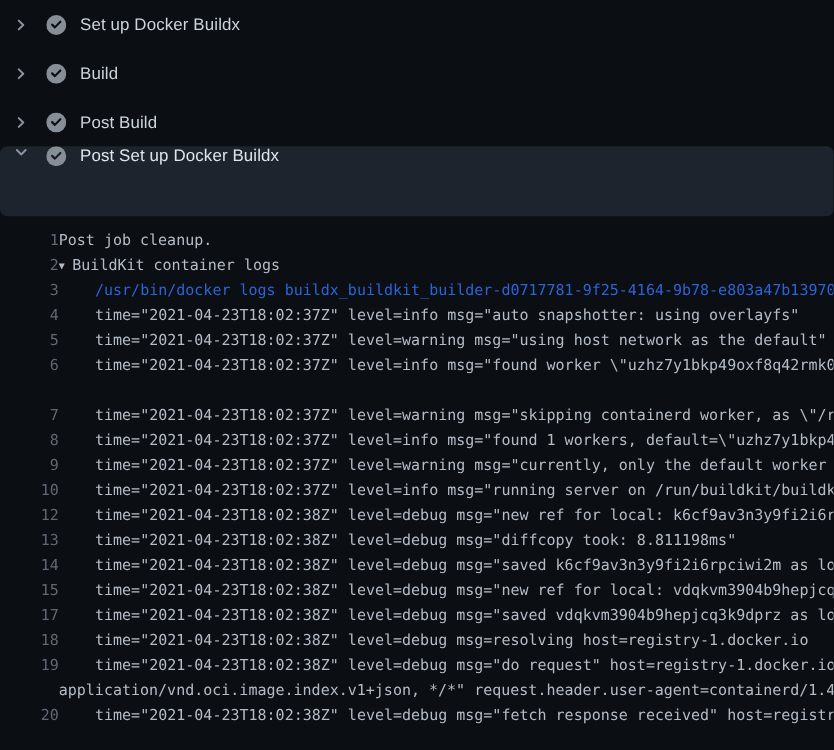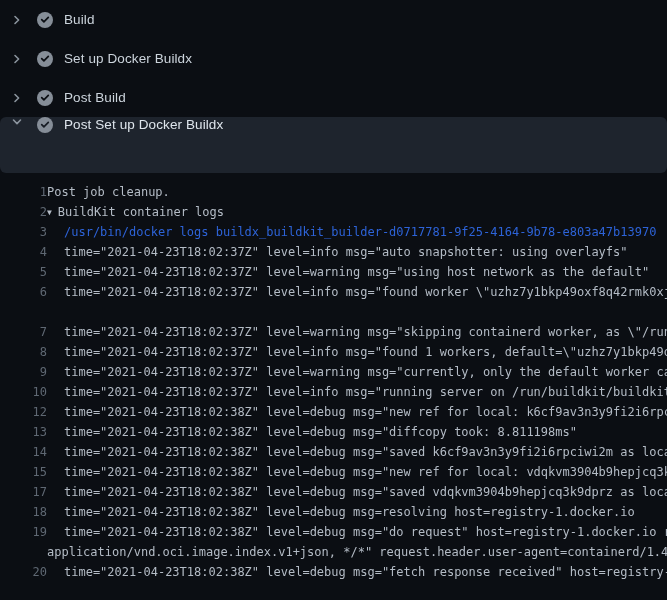--- a/index.html
+++ b/index.html
@@ -36,50 +36,50 @@
   .log-line {
     height:20px; line-height:20px; display:flex;
     white-space:pre; overflow:hidden; width:667px;
   }
   .ln {
     width:47px; flex-shrink:0; text-align:right;
     color: var(--line_number, #5f6873); cursor:pointer;
   }
   .txt { color: var(--log_text, #b4bcc6); overflow:hidden; }
   .ind0 { }
-  .ind1 { margin-left:17px; }
+  .ind1 { margin-left:29px; }
   .txt.command { color: var(--command_blue, #2d63d8); }
   .tri { font-size:8px; margin-right:6px; color: var(--log_text, #b4bcc6); display:inline-block; transform:translateY(-1px); }
 </style>
 </head>
 <body>
 
 <div class="viewport">
 
   <div id="steps-container">
   <div class="step-row">
     <svg class="chev" viewBox="0 0 10 10">
       <path d="M3 1.5 L6.6 5 L3 8.5" fill="none" stroke="#8b949e" stroke-width="1.6" stroke-linecap="round" stroke-linejoin="round"></path>
     </svg>
     <svg class="check-icon" viewBox="0 0 16 16">
       <circle cx="8" cy="8" r="8" fill="#868e98"></circle>
       <path d="M11.3 5.4 L6.9 9.9 L4.7 7.7" fill="none" stroke="#0b0e13" stroke-width="1.7" stroke-linecap="round" stroke-linejoin="round"></path>
     </svg>
+    <span class="step-label">Set up Docker Buildx</span>
+  </div>
+
+  <div class="step-row">
+    <svg class="chev" viewBox="0 0 10 10">
+      <path d="M3 1.5 L6.6 5 L3 8.5" fill="none" stroke="#8b949e" stroke-width="1.6" stroke-linecap="round" stroke-linejoin="round"></path>
+    </svg>
+    <svg class="check-icon" viewBox="0 0 16 16">
+      <circle cx="8" cy="8" r="8" fill="#868e98"></circle>
+      <path d="M11.3 5.4 L6.9 9.9 L4.7 7.7" fill="none" stroke="#0b0e13" stroke-width="1.7" stroke-linecap="round" stroke-linejoin="round"></path>
+    </svg>
     <span class="step-label">Build</span>
-  </div>
-
-  <div class="step-row">
-    <svg class="chev" viewBox="0 0 10 10">
-      <path d="M3 1.5 L6.6 5 L3 8.5" fill="none" stroke="#8b949e" stroke-width="1.6" stroke-linecap="round" stroke-linejoin="round"></path>
-    </svg>
-    <svg class="check-icon" viewBox="0 0 16 16">
-      <circle cx="8" cy="8" r="8" fill="#868e98"></circle>
-      <path d="M11.3 5.4 L6.9 9.9 L4.7 7.7" fill="none" stroke="#0b0e13" stroke-width="1.7" stroke-linecap="round" stroke-linejoin="round"></path>
-    </svg>
-    <span class="step-label">Set up Docker Buildx</span>
   </div>
 
   <div class="step-row">
     <svg class="chev" viewBox="0 0 10 10">
       <path d="M3 1.5 L6.6 5 L3 8.5" fill="none" stroke="#8b949e" stroke-width="1.6" stroke-linecap="round" stroke-linejoin="round"></path>
     </svg>
     <svg class="check-icon" viewBox="0 0 16 16">
       <circle cx="8" cy="8" r="8" fill="#868e98"></circle>
       <path d="M11.3 5.4 L6.9 9.9 L4.7 7.7" fill="none" stroke="#0b0e13" stroke-width="1.7" stroke-linecap="round" stroke-linejoin="round"></path>
     </svg>

